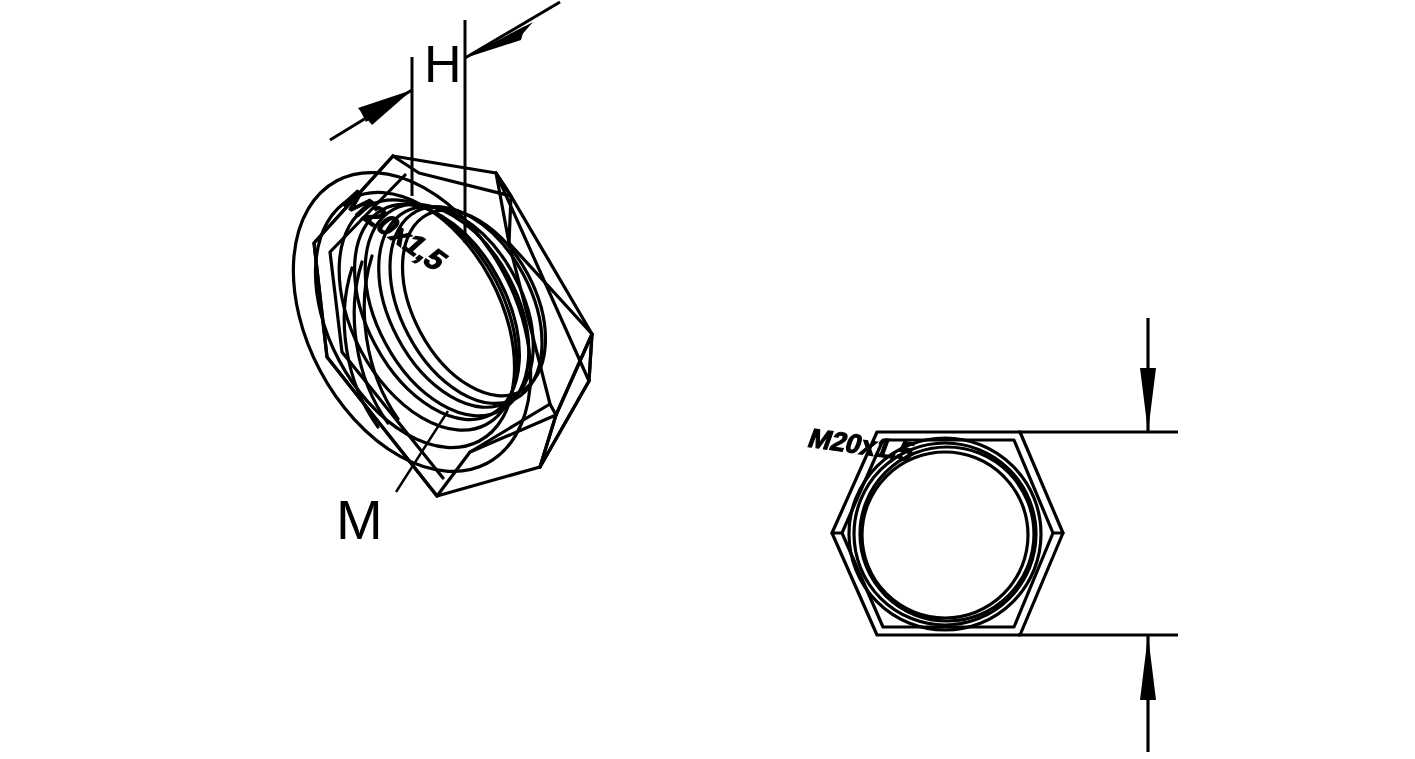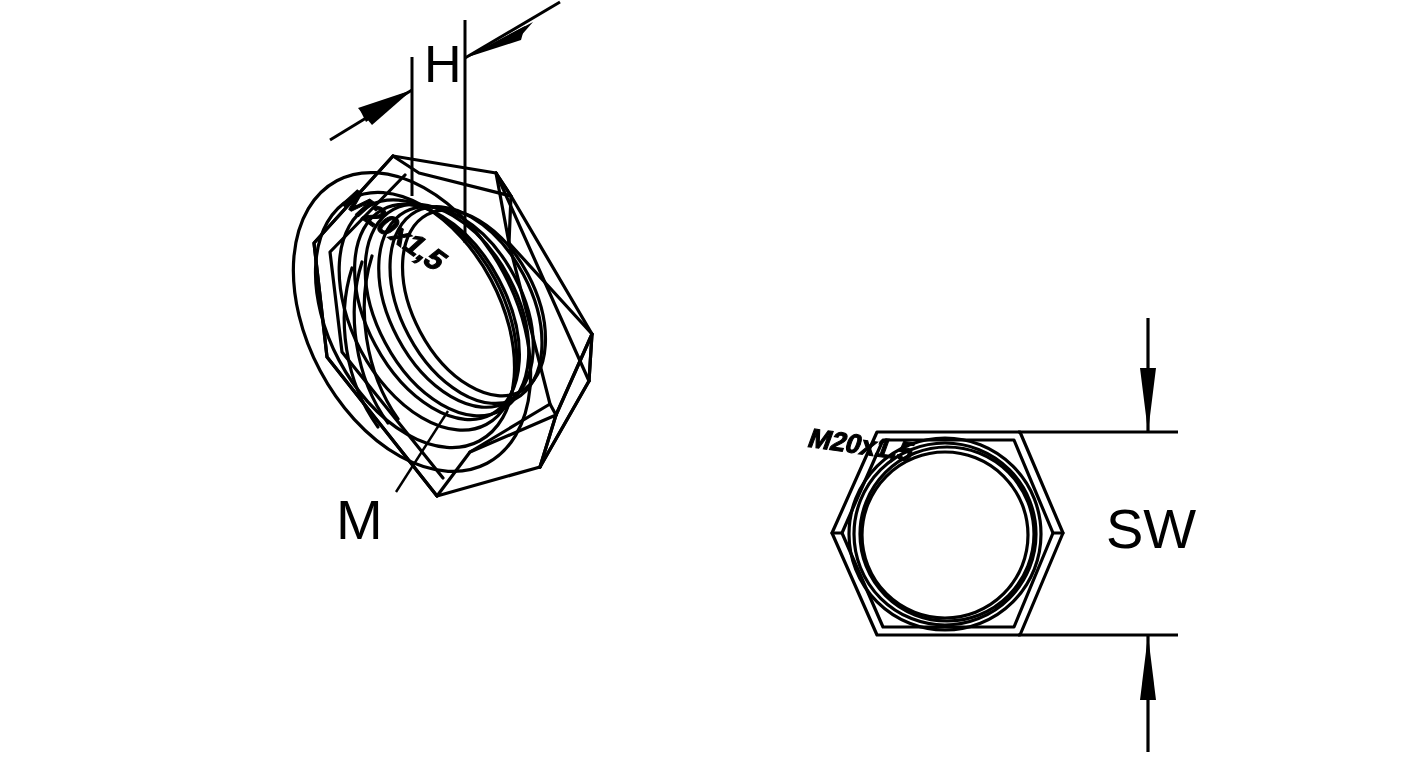--- a/index.html
+++ b/index.html
@@ -114,15 +114,14 @@
 
     <polygon fill="#000" stroke="none" points="1148,432 1140,368 1156,368"></polygon>
     <polygon fill="#000" stroke="none" points="1148,635 1140,700 1156,700"></polygon>
 
   </svg>
 
   <div class="lbl" id="label-H">H</div>
 
   <div class="lbl" id="label-M">M</div>
 
-  <div class="lbl" id="label-SW">SW</div>
 
 </div>
 
 </body></html>

